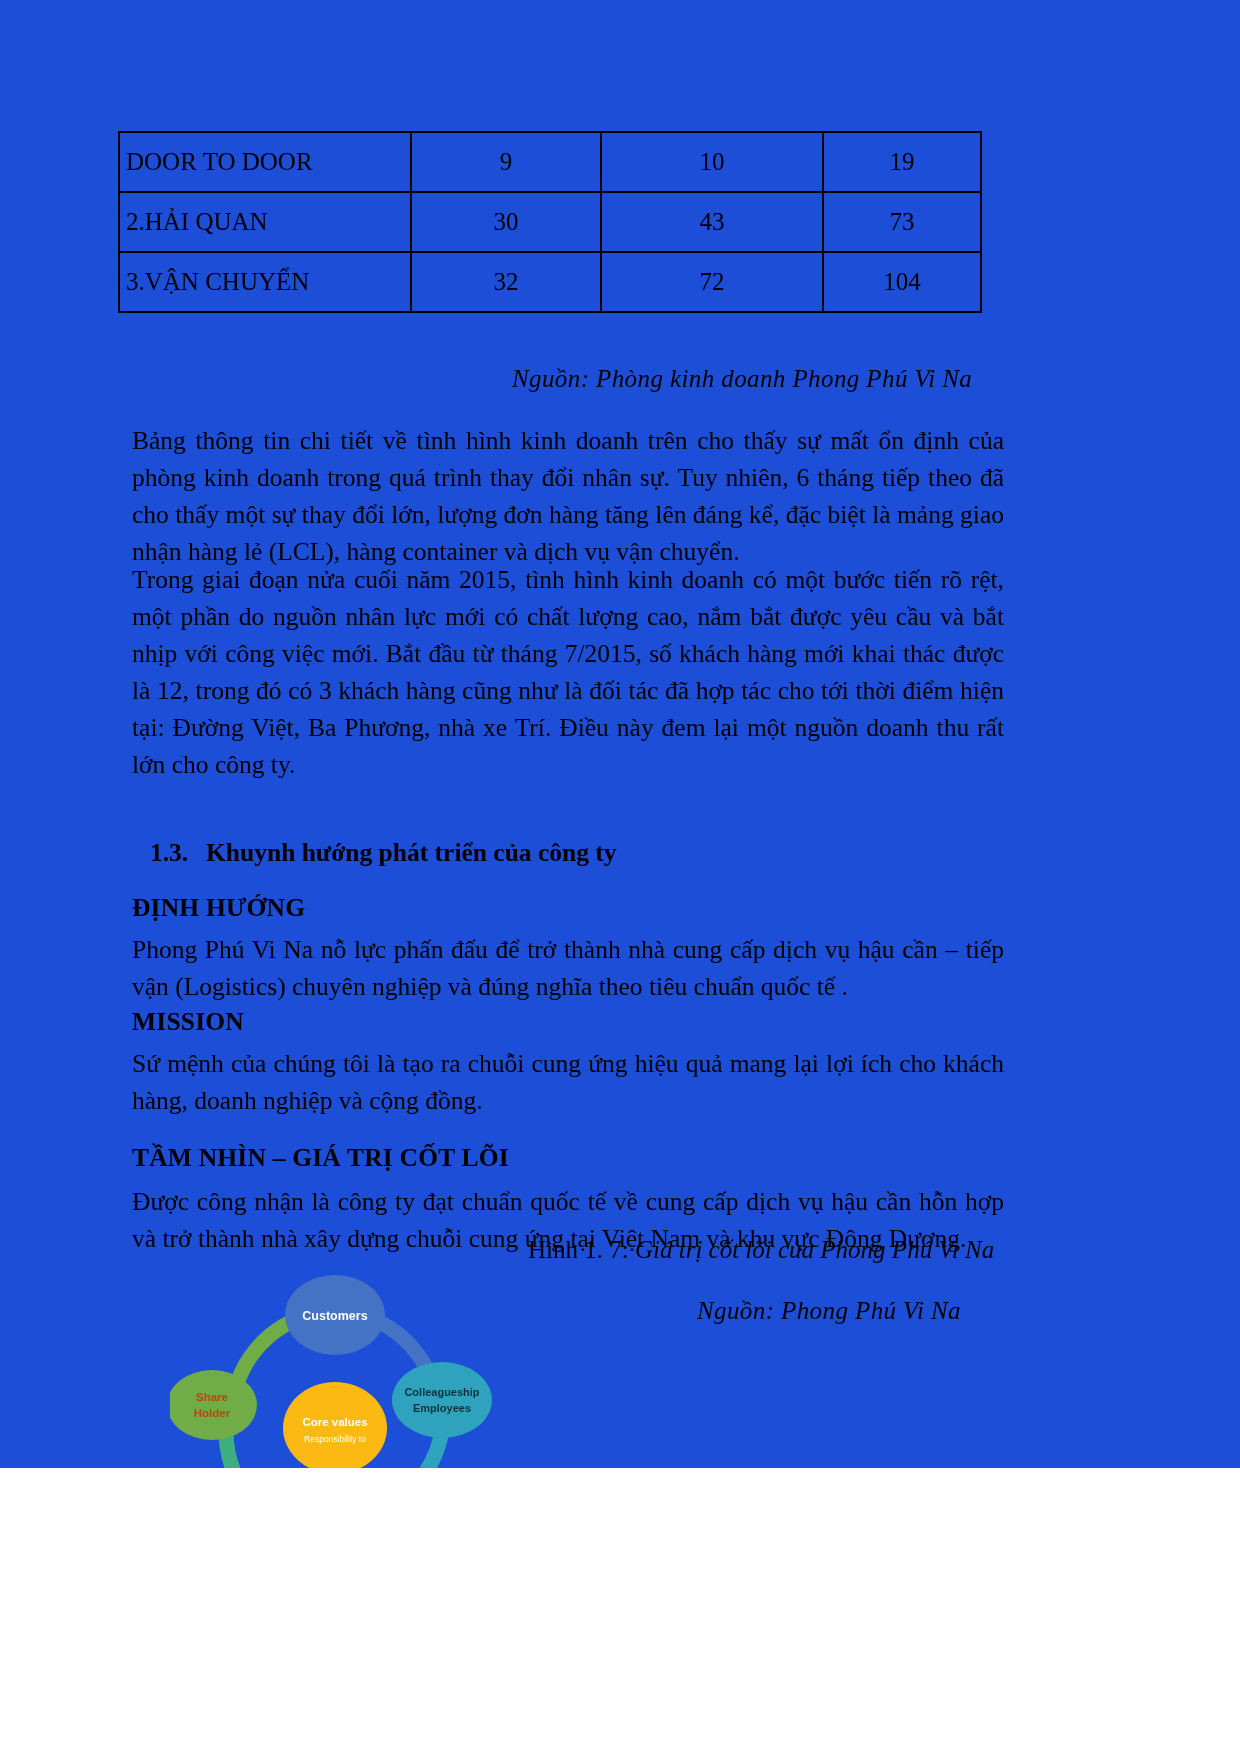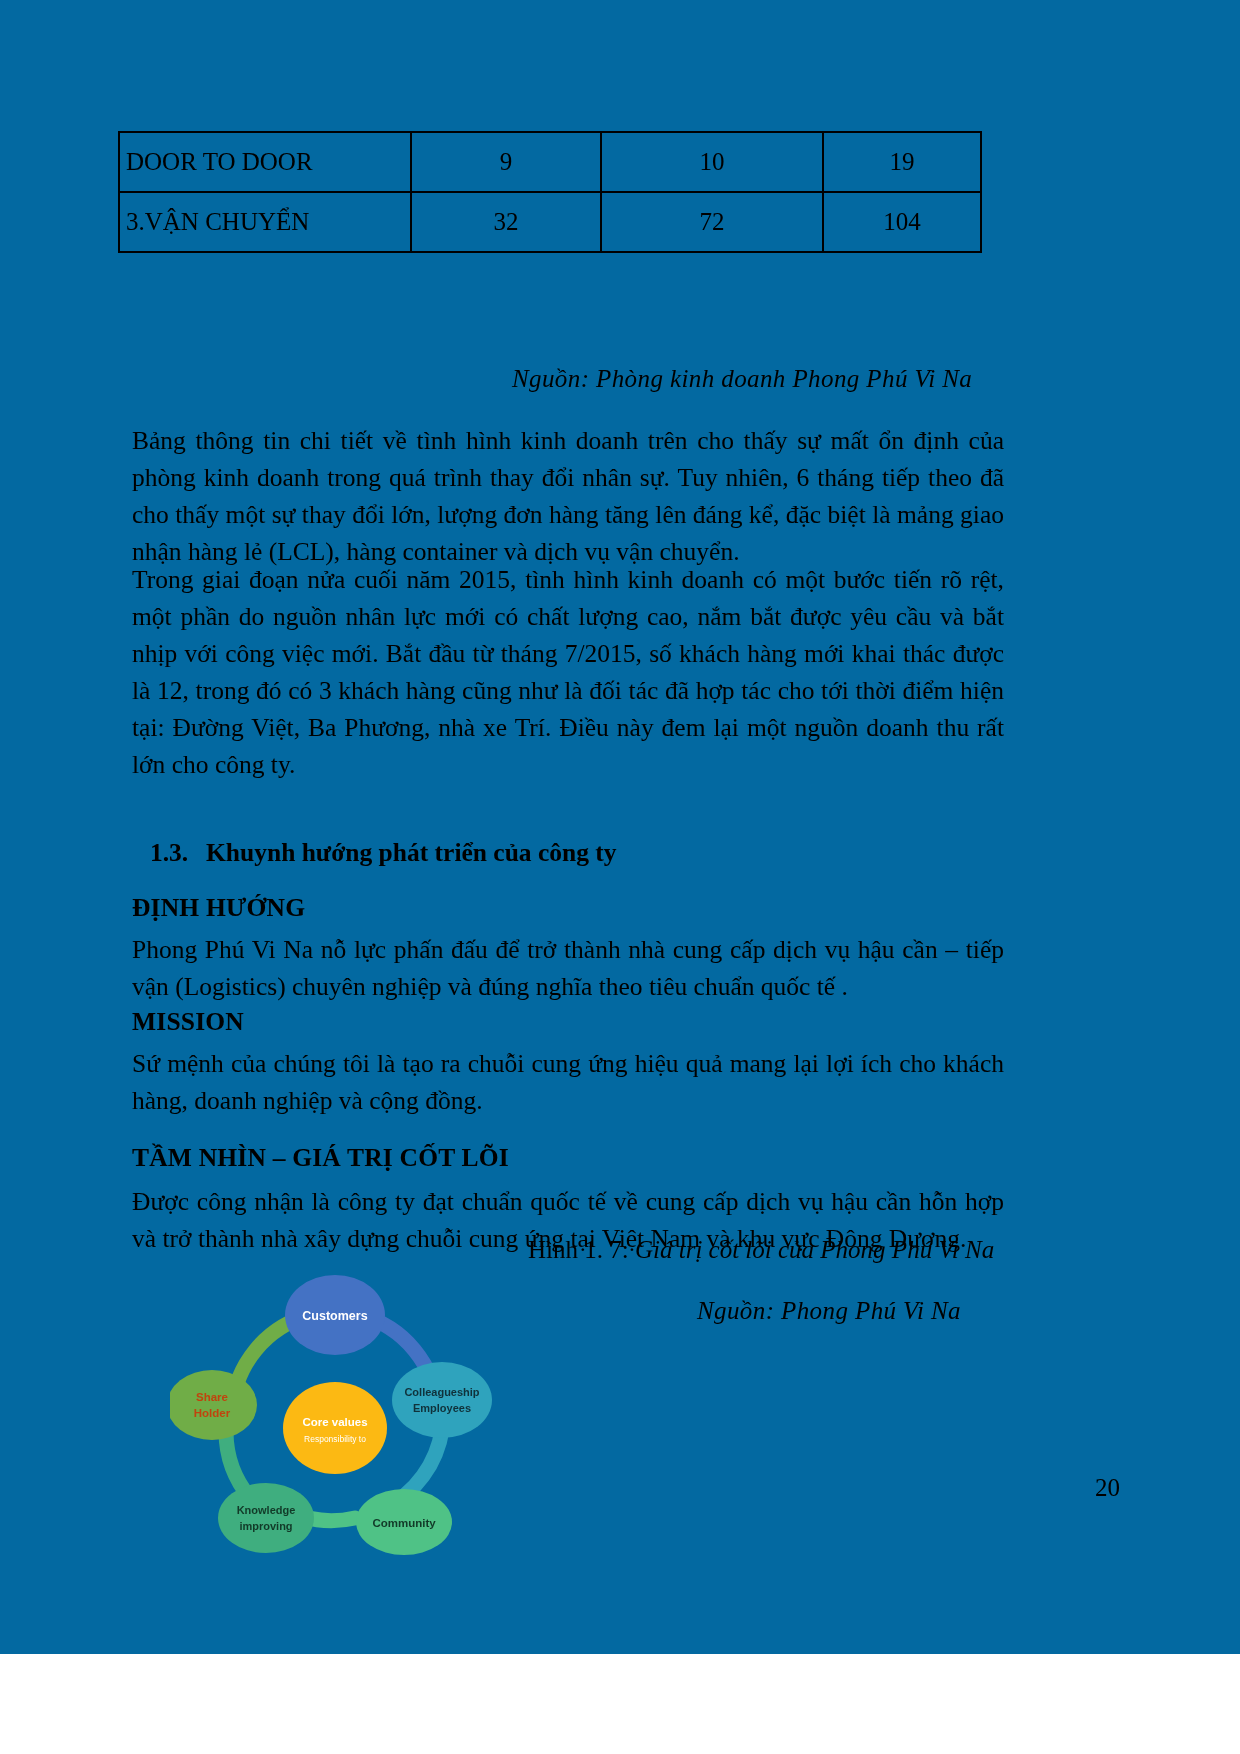--- a/index.html
+++ b/index.html
@@ -3,22 +3,22 @@
 <meta charset="utf-8">
 <style>
   html, body {
     margin: 0;
     padding: 0;
     background: #ffffff;
   }
   .page {
     position: relative;
     width: 1240px;
-    height: 1654px;
-    background: #0369a1;
+    height: 1468px;
+    background: #1d4ed8;
     font-family: "Liberation Serif", "DejaVu Serif", serif;
     color: #000000;
     overflow: hidden;
   }
 
   
   .data-table {
     position: absolute;
     left: 118px;
     top: 131px;
@@ -113,20 +113,26 @@
         <col class="col-c">
     </colgroup>
     <tbody>
       <tr>
         <td>DOOR TO DOOR</td>
         <td class="num">9</td>
         <td class="num">10</td>
         <td class="num">19</td>
       </tr>
       <tr>
+        <td>2.HẢI QUAN</td>
+        <td class="num">30</td>
+        <td class="num">43</td>
+        <td class="num">73</td>
+      </tr>
+      <tr>
         <td>3.VẬN CHUYỂN</td>
         <td class="num">32</td>
         <td class="num">72</td>
         <td class="num">104</td>
       </tr>
     </tbody>
   </table>
 
   <div class="src-caption" style="left:512px; top:365px;">Nguồn: Phòng kinh doanh Phong Phú Vi Na</div>
 

